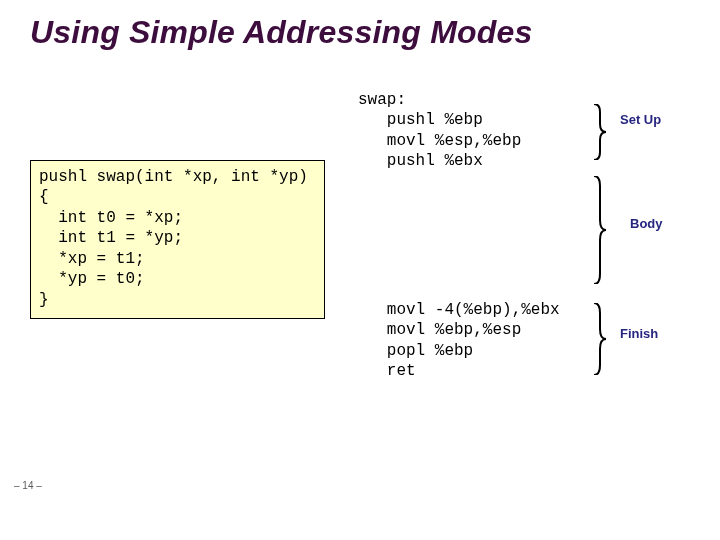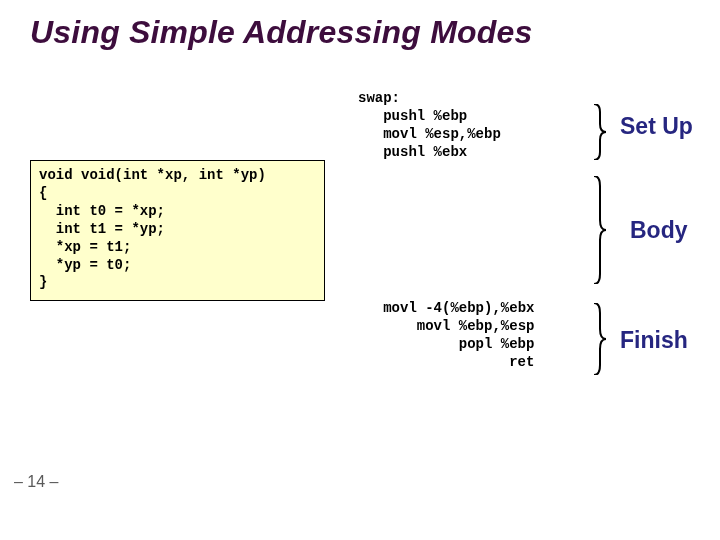--- a/index.html
+++ b/index.html
@@ -32,70 +32,70 @@
     top: 160px;
     left: 30px;
     width: 295px;
     background: #ffffcc;
     border: 1px solid #000;
     padding: 6px 8px 8px 8px;
     box-sizing: border-box;
   }
   .mono {
     font-family: "Courier New", Courier, monospace;
-    font-weight: bold;
-    font-size: 14px;
+    font-weight: normal;
+    font-size: 16px;
     line-height: 1.28;
     white-space: pre;
     color: #000;
   }
   .asm-block {
     position: absolute;
     left: 358px;
   }
   .asm-setup  { top: 90px; }
   .asm-body   { top: 173px; }
-  .asm-finish { top: 300px; text-align: right; }
+  .asm-finish { top: 300px; }
   .brace {
     position: absolute;
     width: 16px;
   }
   .brace svg { width: 100%; height: 100%; display: block; }
   .brace-setup  { left: 592px; top: 104px; height: 56px; }
   .brace-body   { left: 592px; top: 176px; height: 108px; }
   .brace-finish { left: 592px; top: 303px; height: 72px; }
   .label-txt {
     position: absolute;
     font-family: Arial, Helvetica, sans-serif;
     font-weight: bold;
-    font-size: 23px;
+    font-size: 13px;
     color: #262680;
     line-height: 1.15;
   }
   .label-setup  { left: 620px; top: 113px; }
   .label-body   { left: 620px; top: 217px; margin-left: 10px; }
   .label-finish { left: 620px; top: 327px; text-align: center; }
   .footer {
     position: absolute;
     left: 14px;
     bottom: 20px;
     font-family: Arial, Helvetica, sans-serif;
-    font-size: 16px;
+    font-size: 10px;
     color: #5a5a5a;
   }
 </style>
 </head>
 <body>
 
 <div class="slide">
 
   <div class="title">Using Simple Addressing Modes</div>
 
   <div class="c-code-box">
-    <div class="mono">void void(int *xp, int *yp)
+    <div class="mono">pushl swap(int *xp, int *yp)
 {
   int t0 = *xp;
   int t1 = *yp;
   *xp = t1;
   *yp = t0;
 }</div>
   </div>
 
   <div class="asm-block asm-setup mono">swap:
    pushl %ebp

